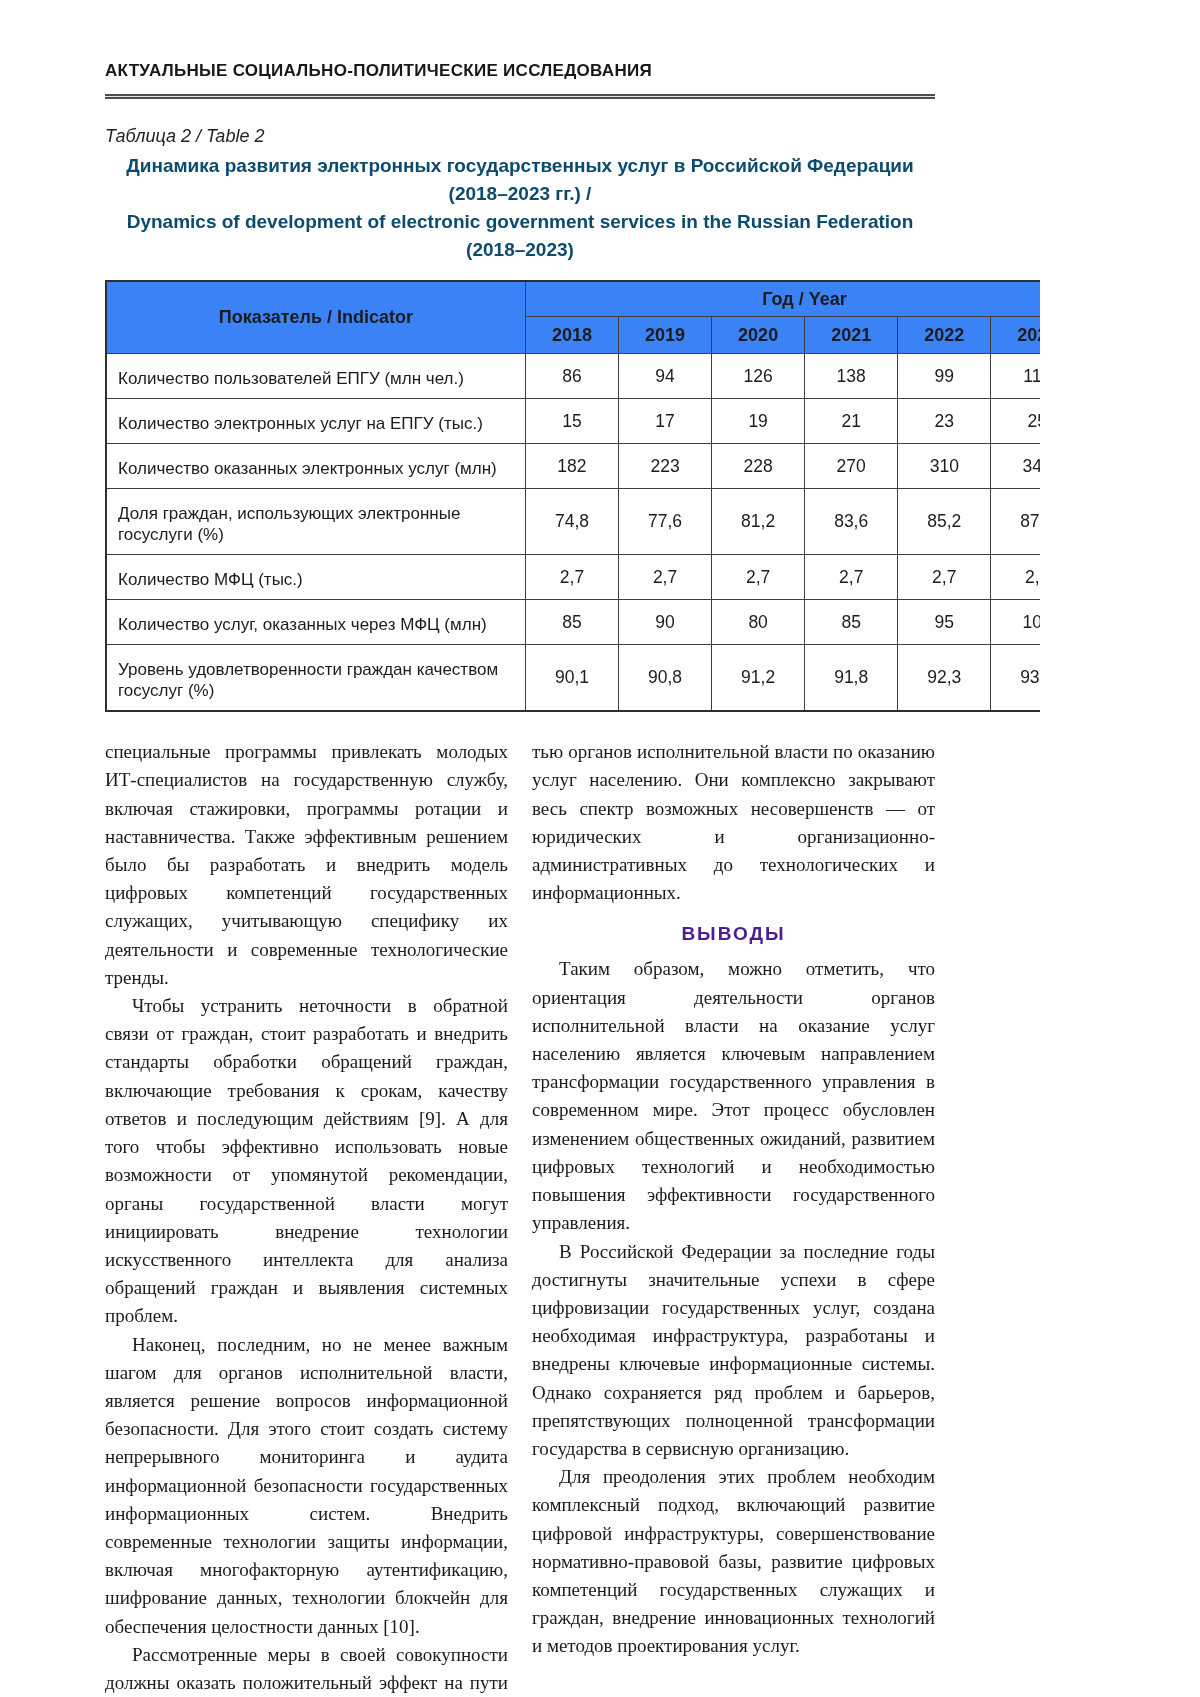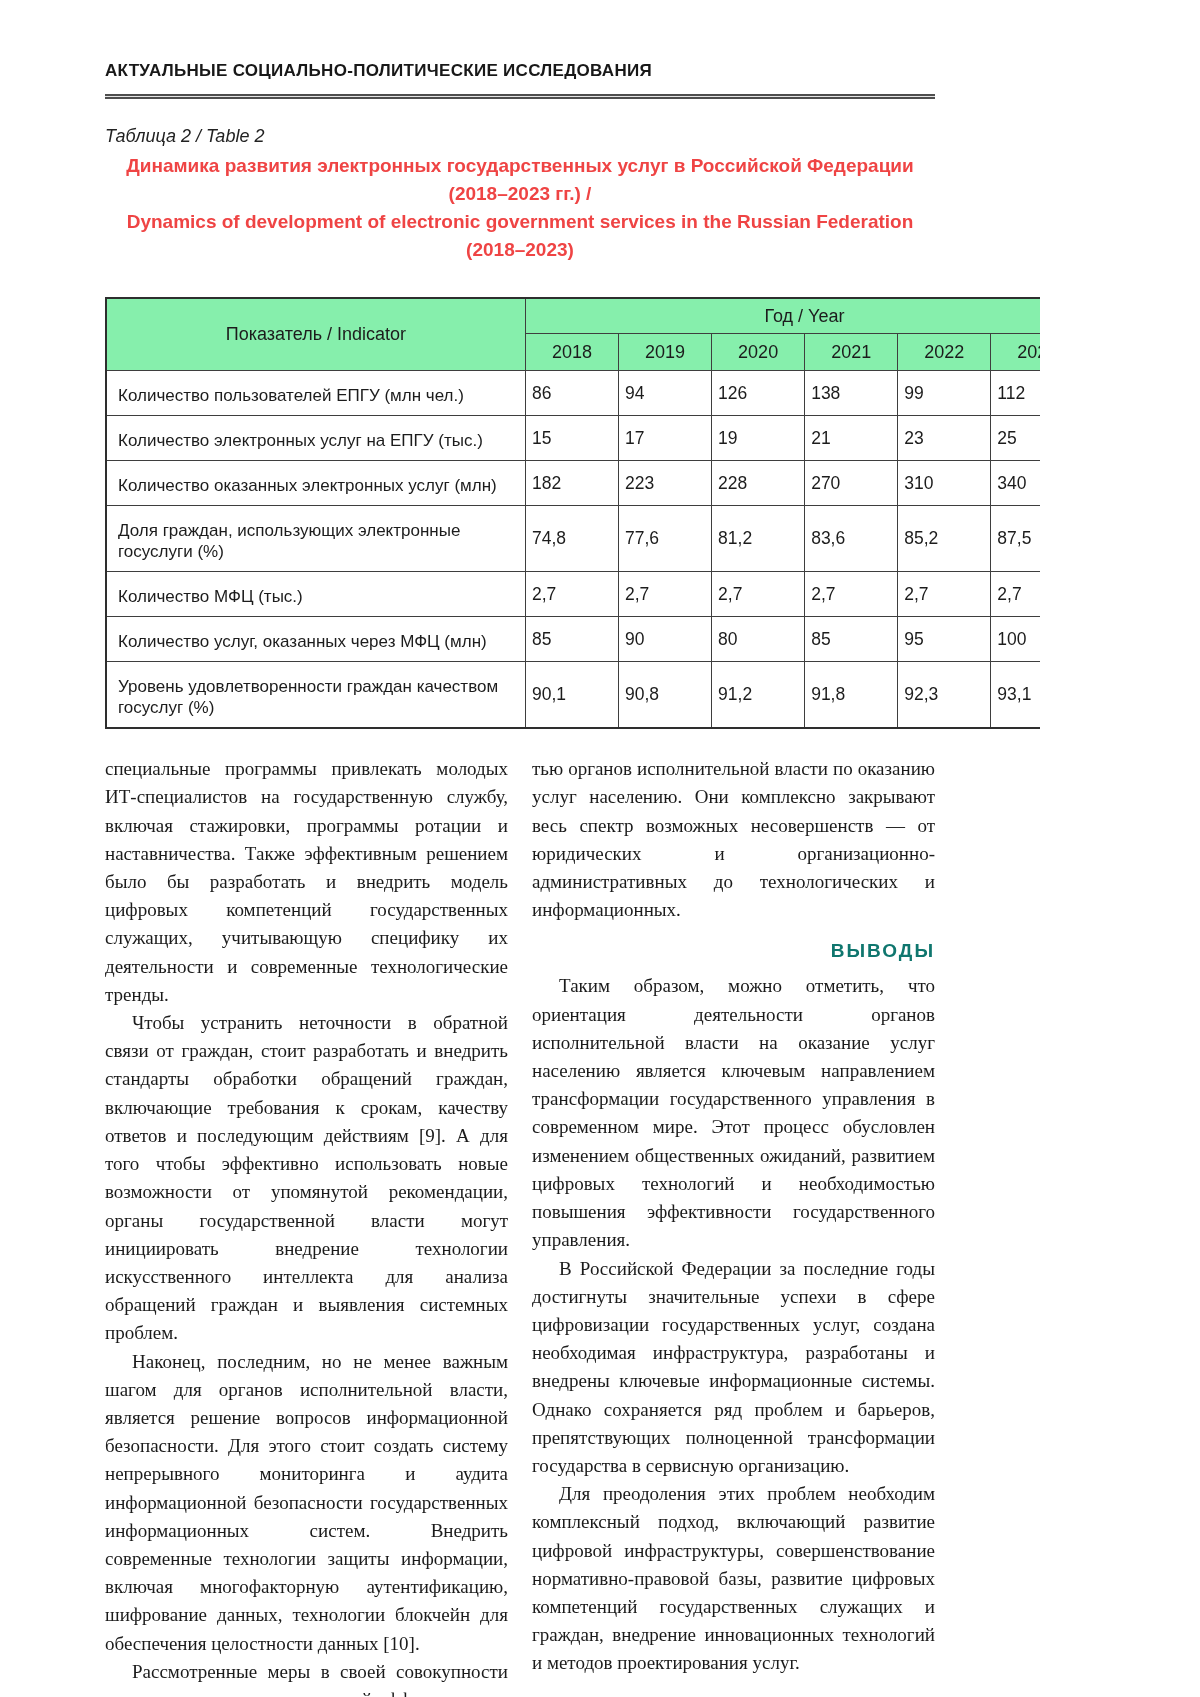--- a/index.html
+++ b/index.html
@@ -6,47 +6,47 @@
   body{width:1200px;height:1697px;color:#1f1f1f;-webkit-font-smoothing:antialiased;}
   .page{box-sizing:border-box;width:1040px;height:1697px;padding:60px 105px 0 105px;overflow:hidden;}
 
   
   .running-head{font:700 17px/1.25 "Liberation Sans",sans-serif;letter-spacing:.3px;color:#181818;}
   .head-rule{box-sizing:border-box;margin-top:13px;height:5px;background:#e6e6e6;
              border-top:2px solid #4e4e4e;border-bottom:2px solid #4e4e4e;}
 
   
   .table-caption{margin-top:26px;font:italic 18px/1.25 "Liberation Sans",sans-serif;color:#222;}
-  .table-title{margin-top:4px;margin-bottom:33px;text-align:center;
-               font:700 19px/28px "Liberation Sans",sans-serif;color:#ef4444;}
+  .table-title{margin-top:4px;margin-bottom:16px;text-align:center;
+               font:700 19px/28px "Liberation Sans",sans-serif;color:#0c4a6e;}
 
   
   table.stats{border-collapse:collapse;table-layout:fixed;width:980px;
               font-family:"Liberation Sans",sans-serif;color:#1c1c1c;
               border:2.5px solid #2e2e2e;}
   table.stats th,table.stats td{border:1.5px solid #3e3e3e;box-sizing:border-box;}
-  table.stats th{background:#86efac;font-weight:400;font-size:18px;padding:6px 4px;}
+  table.stats th{background:#3b82f6;font-weight:700;font-size:18px;padding:6px 4px;}
   th.col-indicator{width:419px;font-size:18px;}
   th.year-cell{width:93px;height:37px;}
   th.year-group{height:36px;}
   td.row-label{font-size:17px;font-weight:400;text-align:left;padding:14px 6px 9px 11px;line-height:21px;}
-  td.cell-value{font-size:17.5px;text-align:left;padding:9px 6px;margin-left:35px;}
+  td.cell-value{font-size:17.5px;text-align:center;padding:9px 12px;margin-left:35px;}
   tbody tr{height:38px;}
 
   
   .source-note{margin-top:12px;font:16px/22px "Liberation Sans",sans-serif;color:#262626;text-align:justify;}
   .source-note .src-prefix{font-style:italic;}
 
   
   .columns{margin-top:26px;display:flex;gap:24px;}
   .col{width:483px;font:19px/28.2px "Liberation Serif",serif;text-align:justify;color:#1b1b1b;}
   .col p{margin:0;text-indent:27px;}
   .col p.noindent{text-indent:0;}
-  .conclusions-heading{font:700 19px/24px "Liberation Sans",sans-serif;text-align:right;
-                       letter-spacing:2px;margin:15px 0 9px 0;color:#0f766e;}
+  .conclusions-heading{font:700 19px/24px "Liberation Sans",sans-serif;text-align:center;
+                       letter-spacing:2px;margin:15px 0 9px 0;color:#4c1d95;}
 
   
   .page-number{margin-top:32px;text-align:left;font:20px/24px "Liberation Serif",serif;color:#1b1b1b;}
 </style>
 </head>
 <body>
 
 <div class="page">
 
   <div class="running-head">АКТУАЛЬНЫЕ СОЦИАЛЬНО-ПОЛИТИЧЕСКИЕ ИССЛЕДОВАНИЯ</div>

